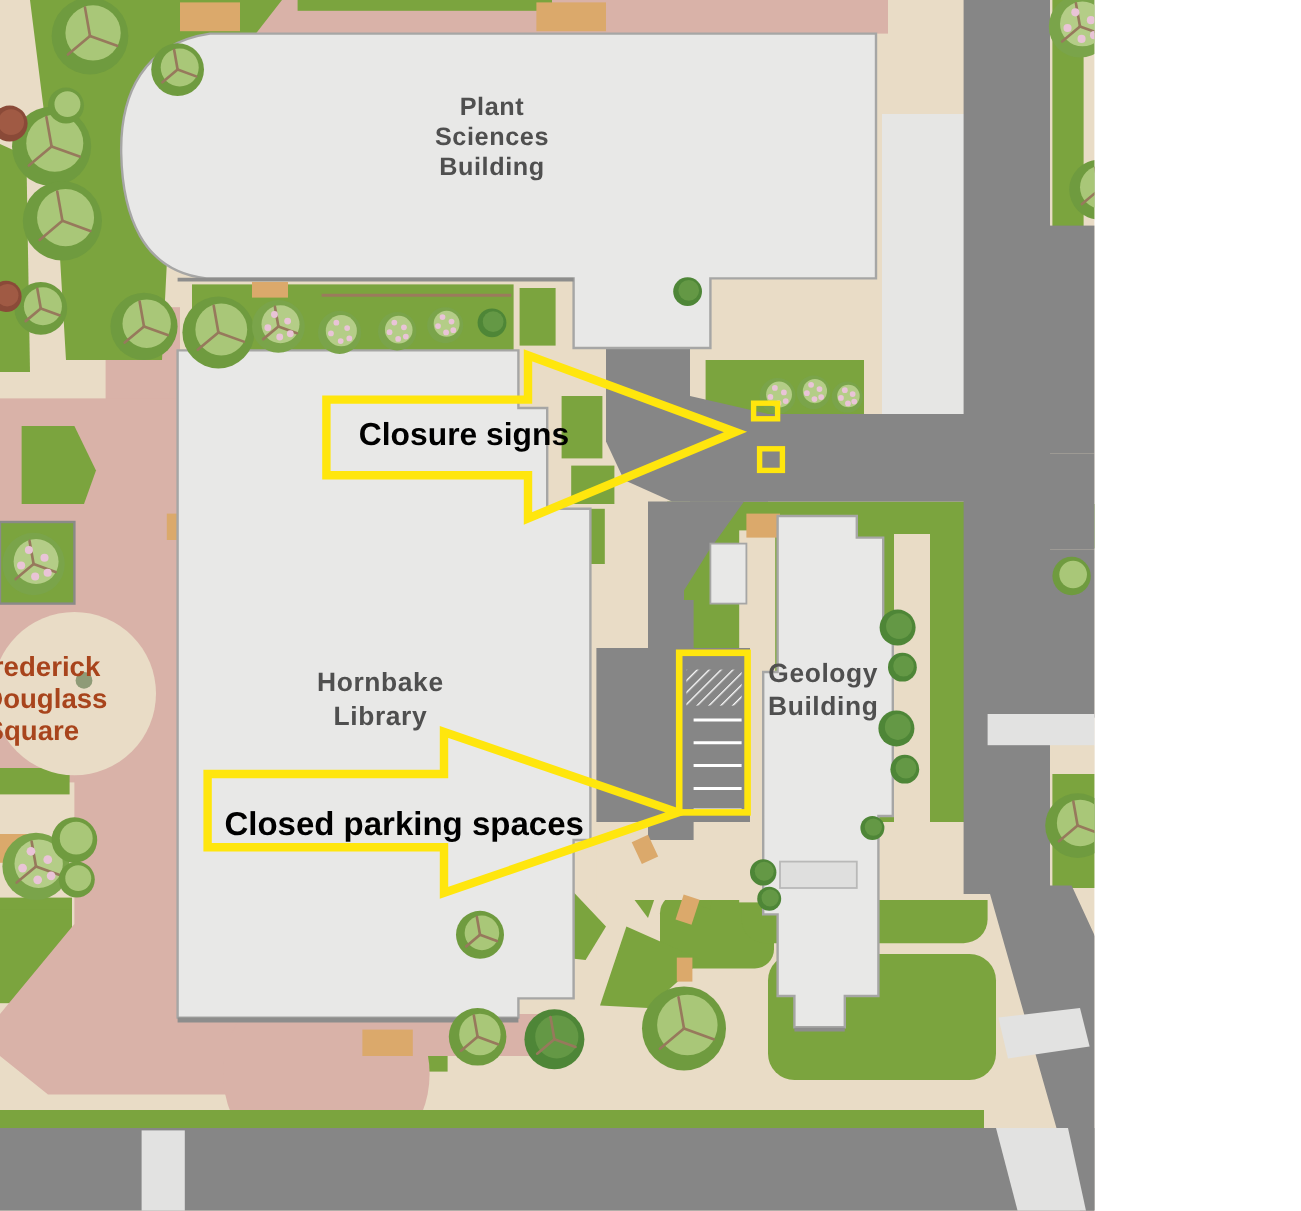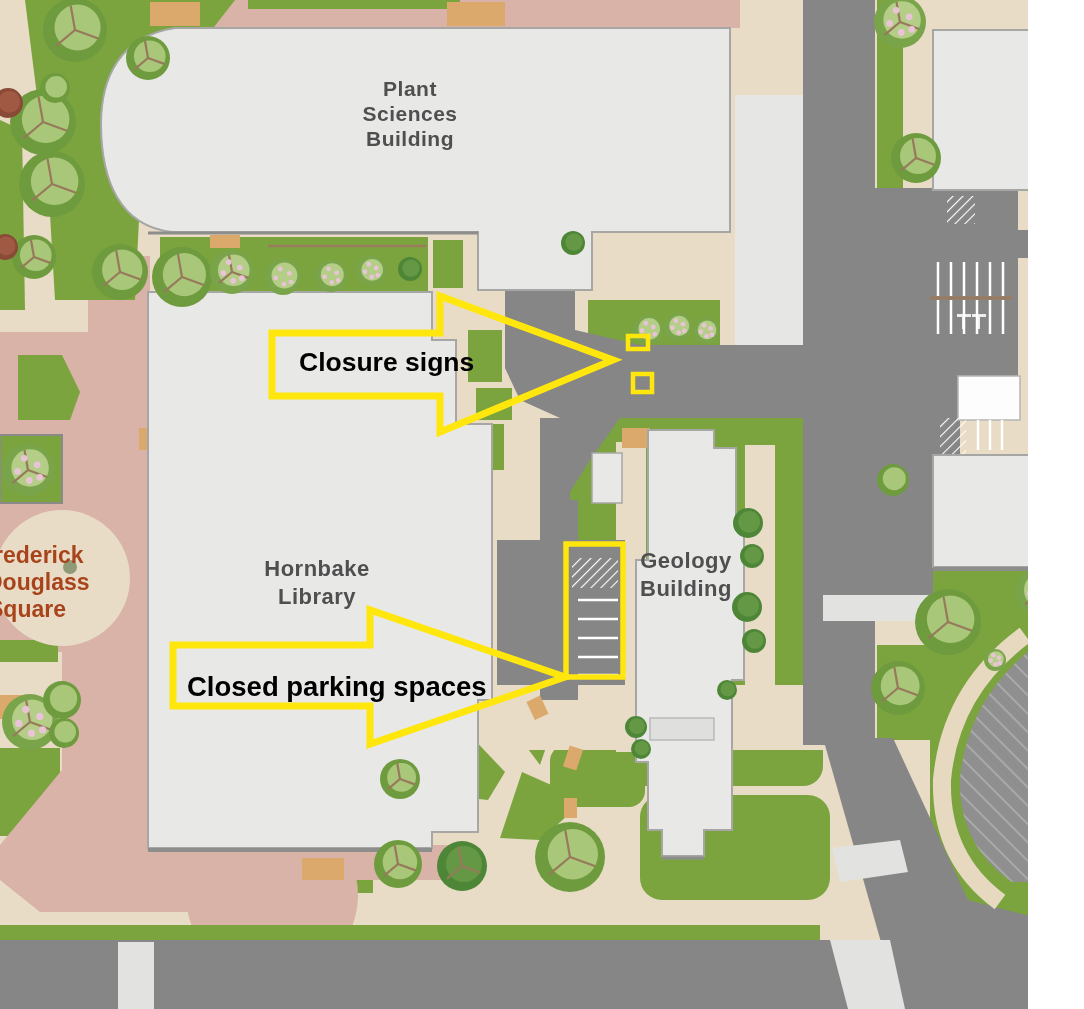--- a/index.html
+++ b/index.html
@@ -1,16 +1,16 @@
 <!DOCTYPE html>
 <html><head>
 <meta charset="utf-8">
 <style>
   html,body{margin:0;padding:0;background:#fff;}
-  .stage{width:1028px;height:1009px;position:relative;overflow:hidden;}
+  .stage{width:912px;height:1009px;position:relative;overflow:hidden;}
   svg{display:block;}
   text{font-family:"Liberation Sans","DejaVu Sans",sans-serif;}
   .bl{fill:#4f4f4f;font-weight:bold;font-size:21px;text-anchor:middle;letter-spacing:.5px;}
   .bl2{font-size:22px;}
   .fds{fill:#a8441c;font-weight:bold;font-size:23px;}
   .ann{fill:#000;font-weight:bold;font-size:26.5px;}
   .ann2{font-size:27.5px;}
 </style>
 </head>
 <body>

